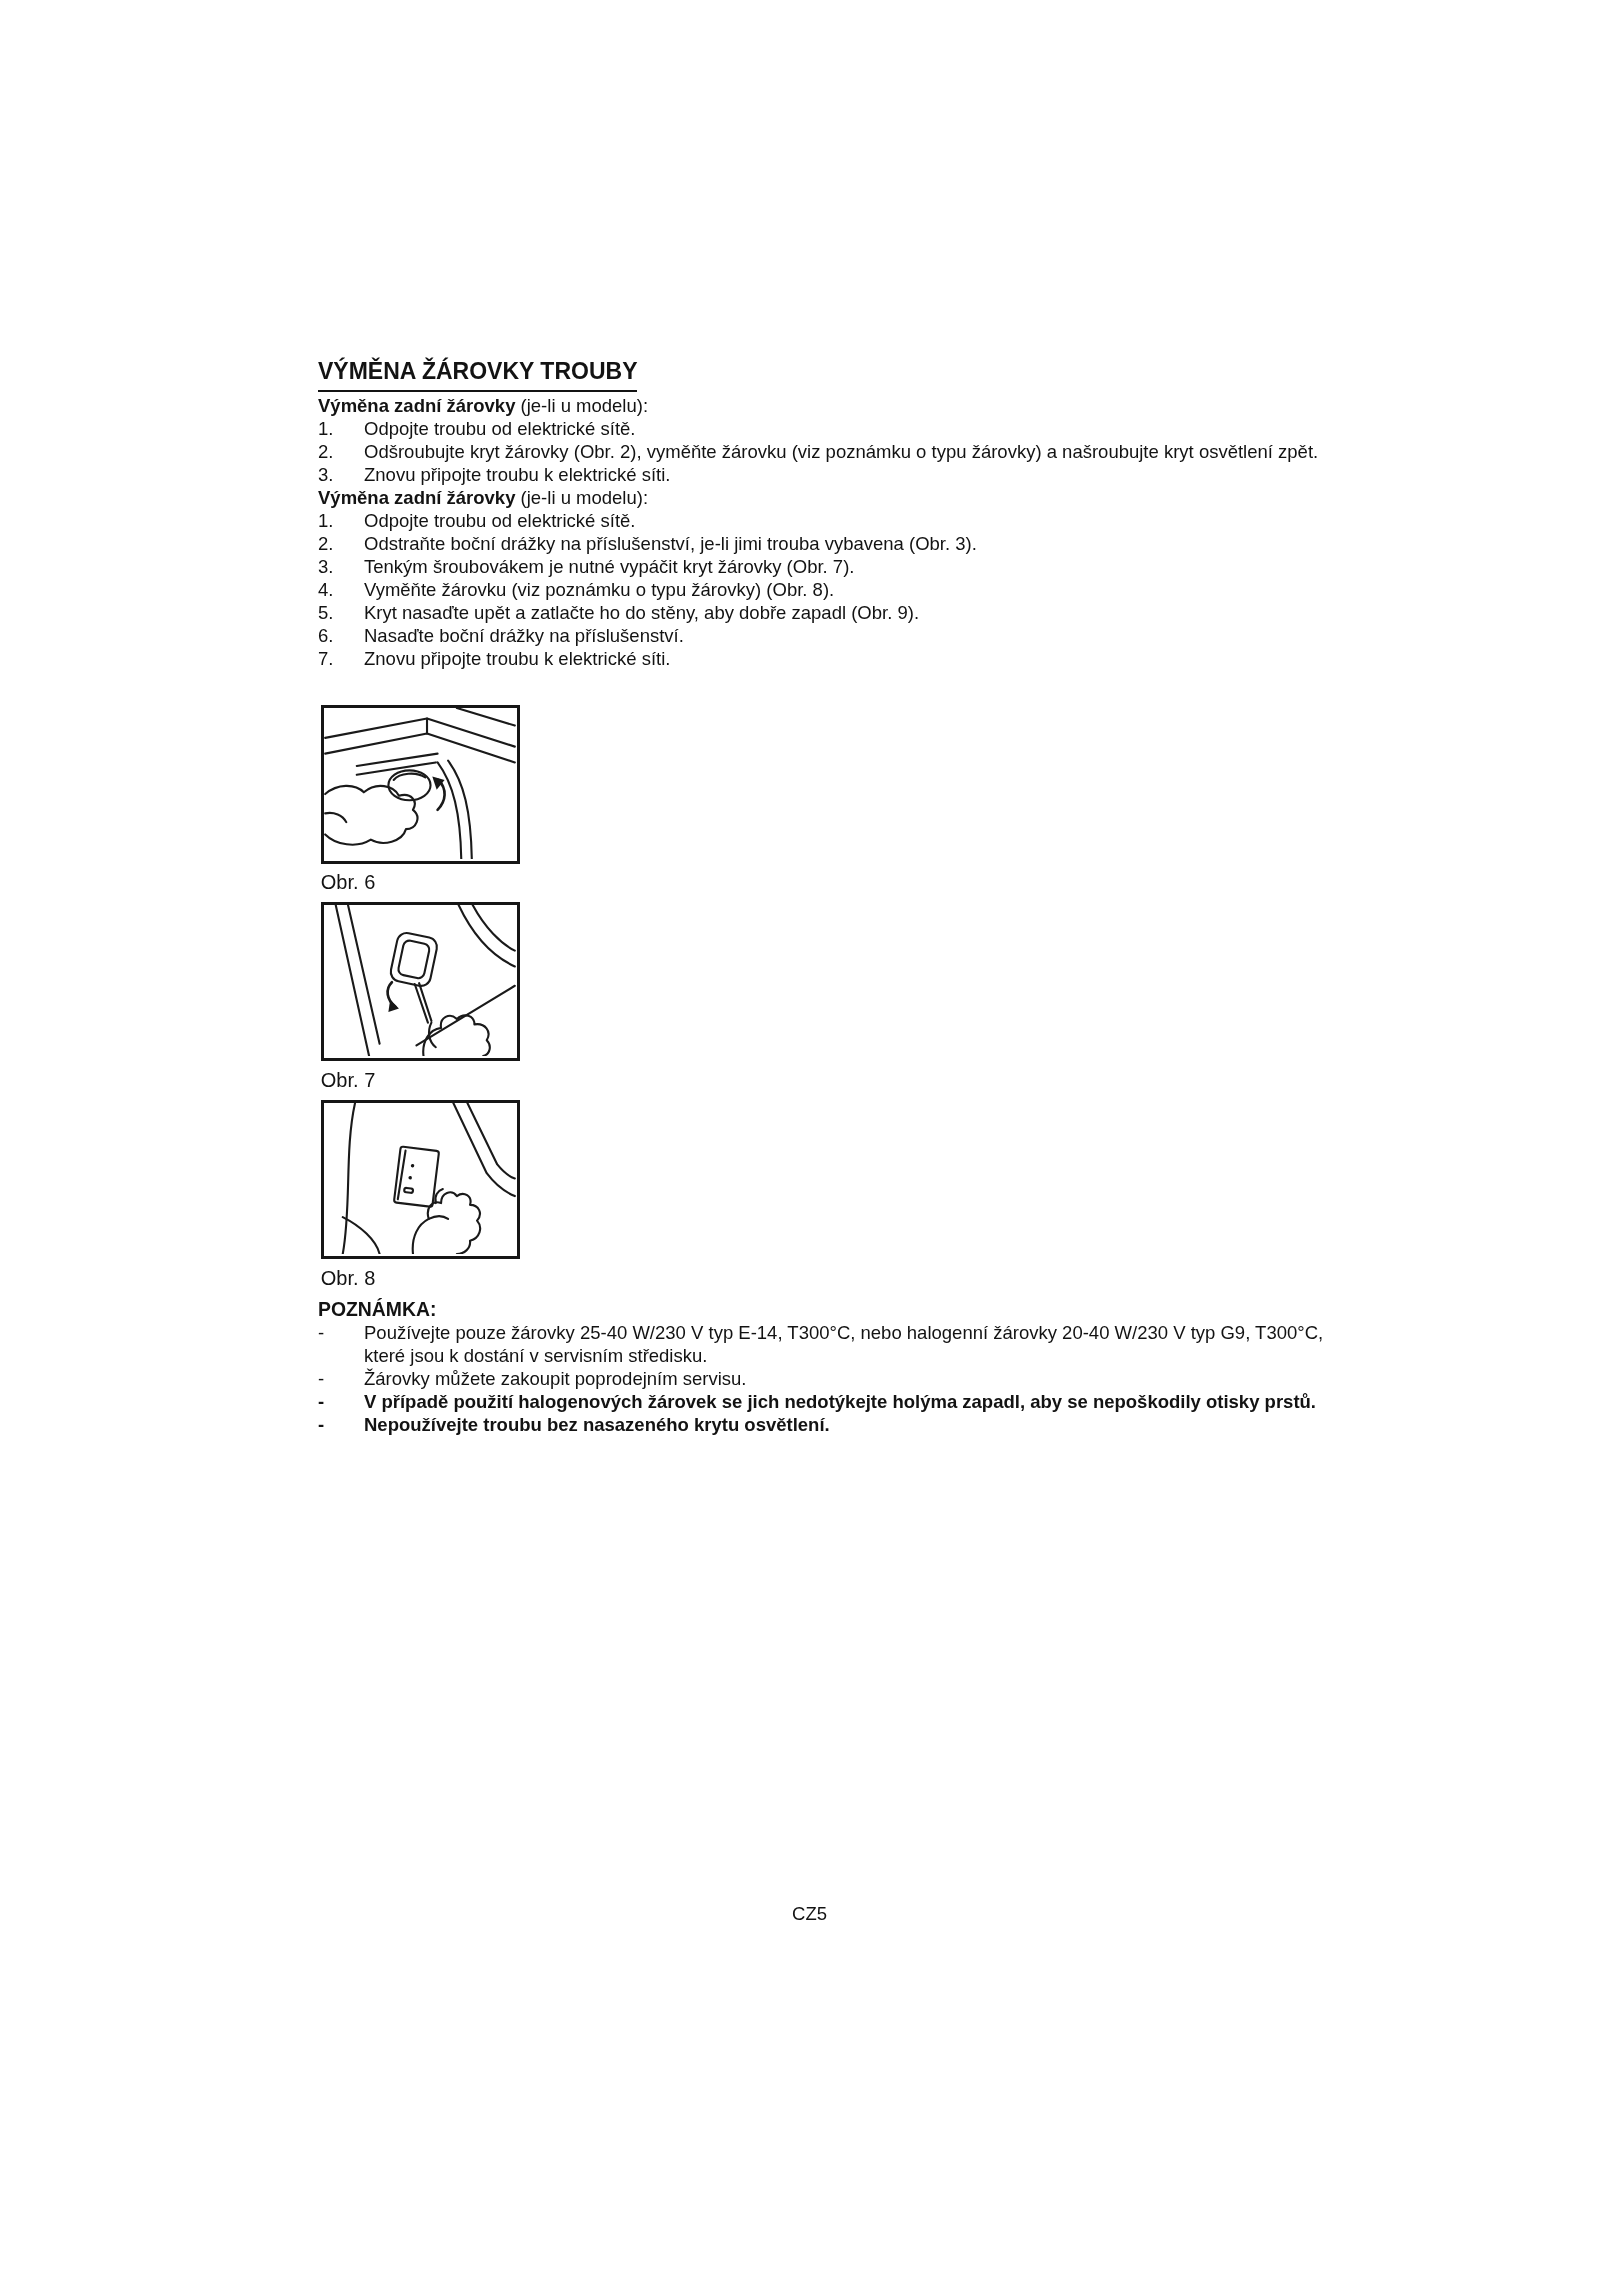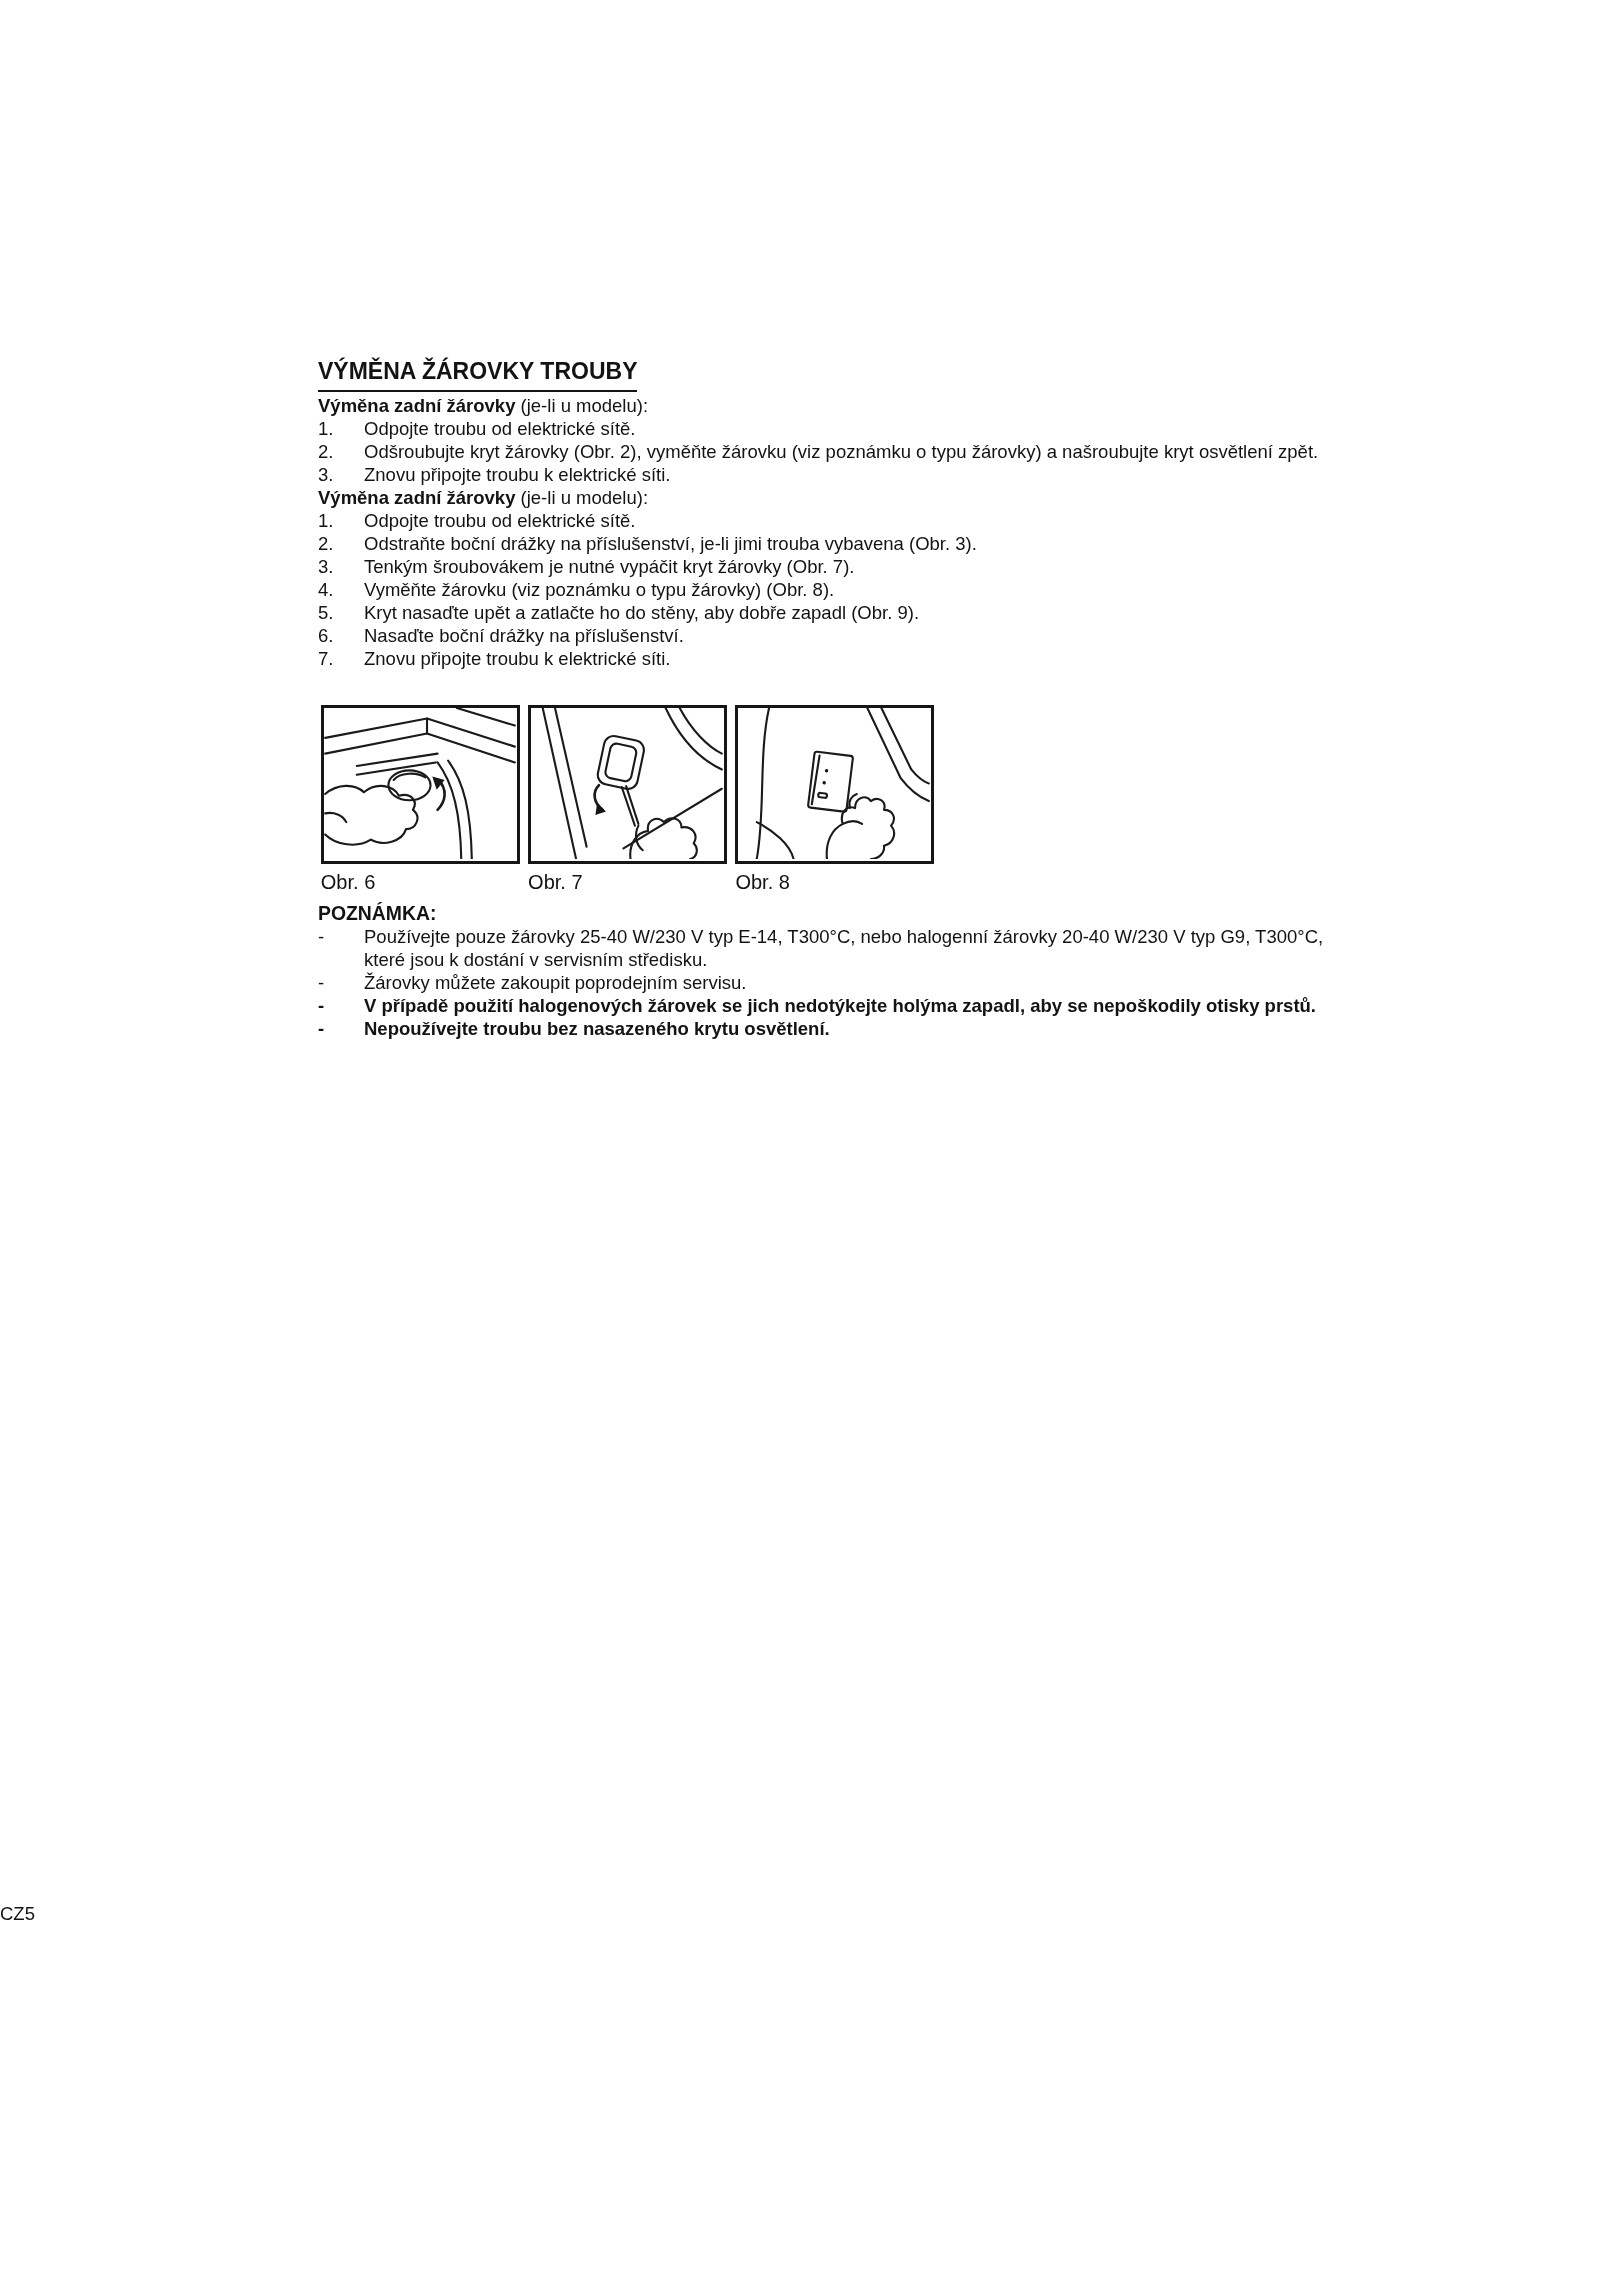--- a/index.html
+++ b/index.html
@@ -52,20 +52,21 @@
     flex: 0 0 46px;
   }
   .steps .txt, .dashes .txt {
     flex: 1 1 auto;
   }
   .dashes.bold li { font-weight: bold; }
   .figrow {
     display: flex;
     gap: 8.3px;
     margin: 35px 0 0 2.8px;
+    flex-direction: column;
   }
   .figure { width: 199px; }
   .figbox {
     width: 199px;
     height: 159px;
     border: 3.7px solid #161616;
     box-sizing: border-box;
     background: #ffffff;
     overflow: hidden;
   }
@@ -79,20 +80,21 @@
   .note-head {
     font-size: 19.4px;
     font-weight: bold;
     line-height: 24px;
   }
   .footer {
     position: absolute;
     top: 1903px;
     left: 0;
     width: 100%;
+    text-align: center;
     font-size: 18.5px;
     line-height: 22px;
   }
   .line { stroke: #1a1a1a; stroke-width: 2.4; fill: none; stroke-linecap: round; stroke-linejoin: round; }
   .thick { stroke-width: 3; }
   .fill { fill: #161616; stroke: none; }
 </style>
 </head>
 <body>
 

